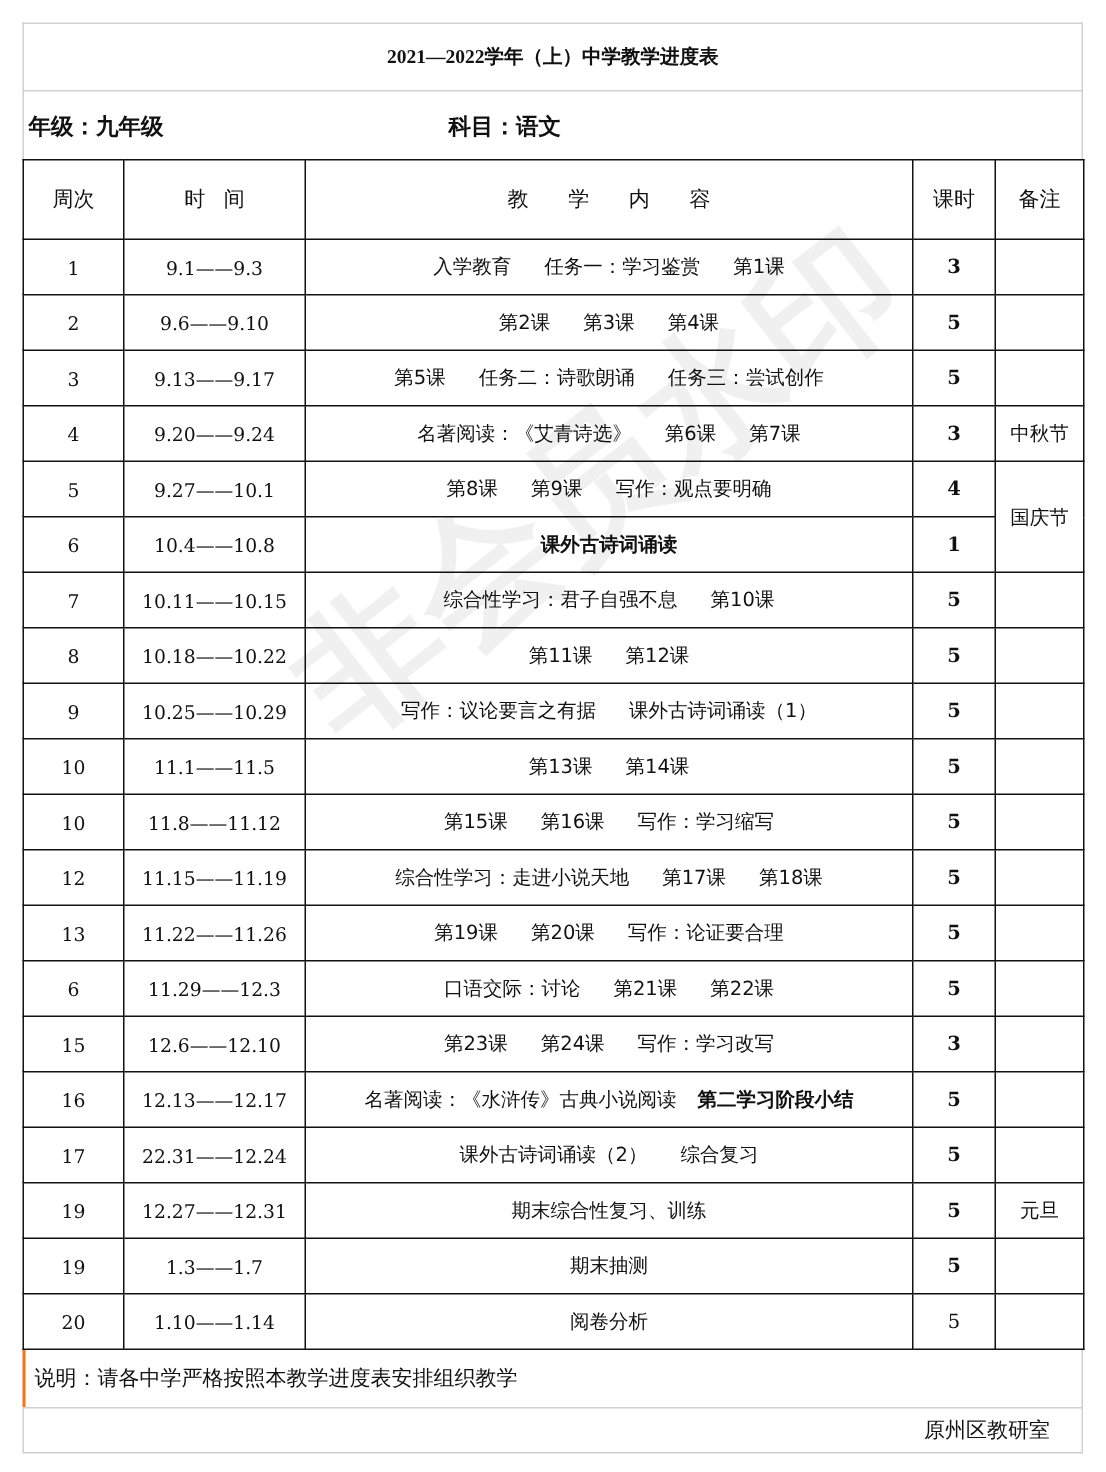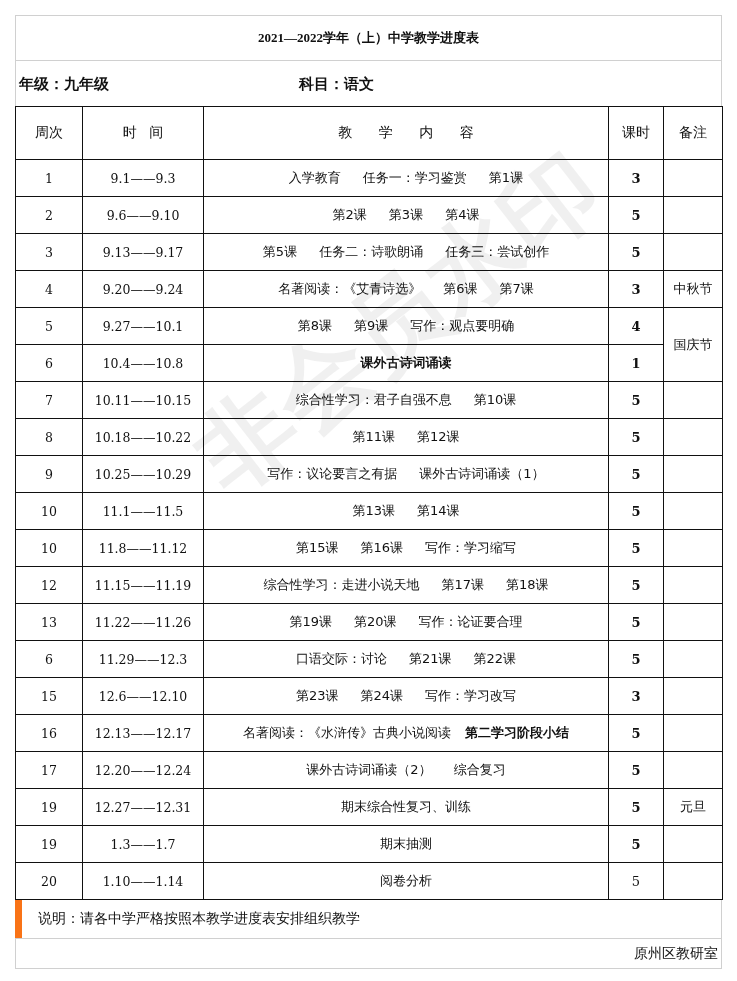--- a/index.html
+++ b/index.html
@@ -15,24 +15,24 @@
   .meta-row .subject { position: absolute; left: 283px; top: 14px; text-align: right; }
   table { border-collapse: collapse; width: 707px; table-layout: fixed; }
   td, th { border: 1.5px solid #111; text-align: center; vertical-align: middle; padding: 0; }
   th { height: 52px; font-weight: normal; font-size: 14px; }
   td { height: 36px; font-size: 13px; }
   td.week, td.time { font-family: "DejaVu Serif", "Liberation Serif", serif; font-size: 12.5px; }
   td.hours { font-family: "DejaVu Serif", "Liberation Serif", serif; font-weight: bold; font-size: 13px; }
   td.hours.plain { font-weight: normal; }
   td.content .bold { font-weight: bold; }
   .gap { display: inline-block; width: 22px; }
-  .note-row { height: 38px; border-left: 7px solid #f97316; border-right: 1px solid #d0d0d0;
-              display: flex; align-items: center; padding-left: 16px; font-size: 14px; }
+  .note-row { height: 38px; border-left: 2px solid #f97316; border-right: 1px solid #d0d0d0;
+              display: flex; align-items: center; padding-left: 6px; font-size: 14px; }
   .footer-row { height: 29px; border: 1px solid #d0d0d0; display: flex; align-items: center;
-                justify-content: flex-end; padding-right: 3px; font-size: 14px; }
+                justify-content: flex-end; padding-right: 21px; font-size: 14px; }
   .watermark { position: absolute; left: 150px; top: 120px; font-size: 96px; color: rgba(0,0,0,0.06);
                transform: rotate(-38deg); transform-origin: left top; white-space: nowrap;
                pointer-events: none; font-weight: bold; top: 420px; left: 170px; }
 </style>
 </head>
 <body>
 
 <div class="sheet">
   <div class="title-row">2021—2022学年（上）中学教学进度表</div>
   <div class="meta-row">
@@ -164,21 +164,21 @@
         </tr>
         <tr>
           <td class="week">16</td>
           <td class="time">12.13——12.17</td>
           <td class="content"><span>名著阅读：《水浒传》古典小说阅读</span><span class="gap" style="width: 14px;"></span><span class="bold">第二学习阶段小结</span></td>
           <td class="hours">5</td>
           <td class="note"></td>
         </tr>
         <tr>
           <td class="week">17</td>
-          <td class="time">12.20——12.24</td>
+          <td class="time">22.31——12.24</td>
           <td class="content"><span>课外古诗词诵读（2）</span><span class="gap"></span><span>综合复习</span></td>
           <td class="hours">5</td>
           <td class="note"></td>
         </tr>
         <tr>
           <td class="week">19</td>
           <td class="time">12.27——12.31</td>
           <td class="content"><span>期末综合性复习、训练</span></td>
           <td class="hours">5</td>
           <td class="note">元旦</td>

